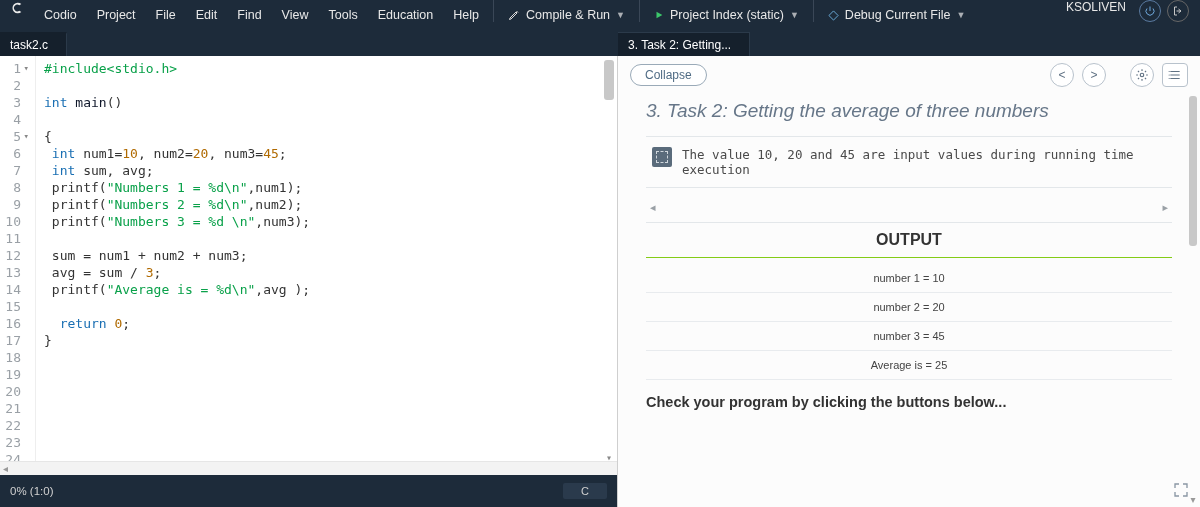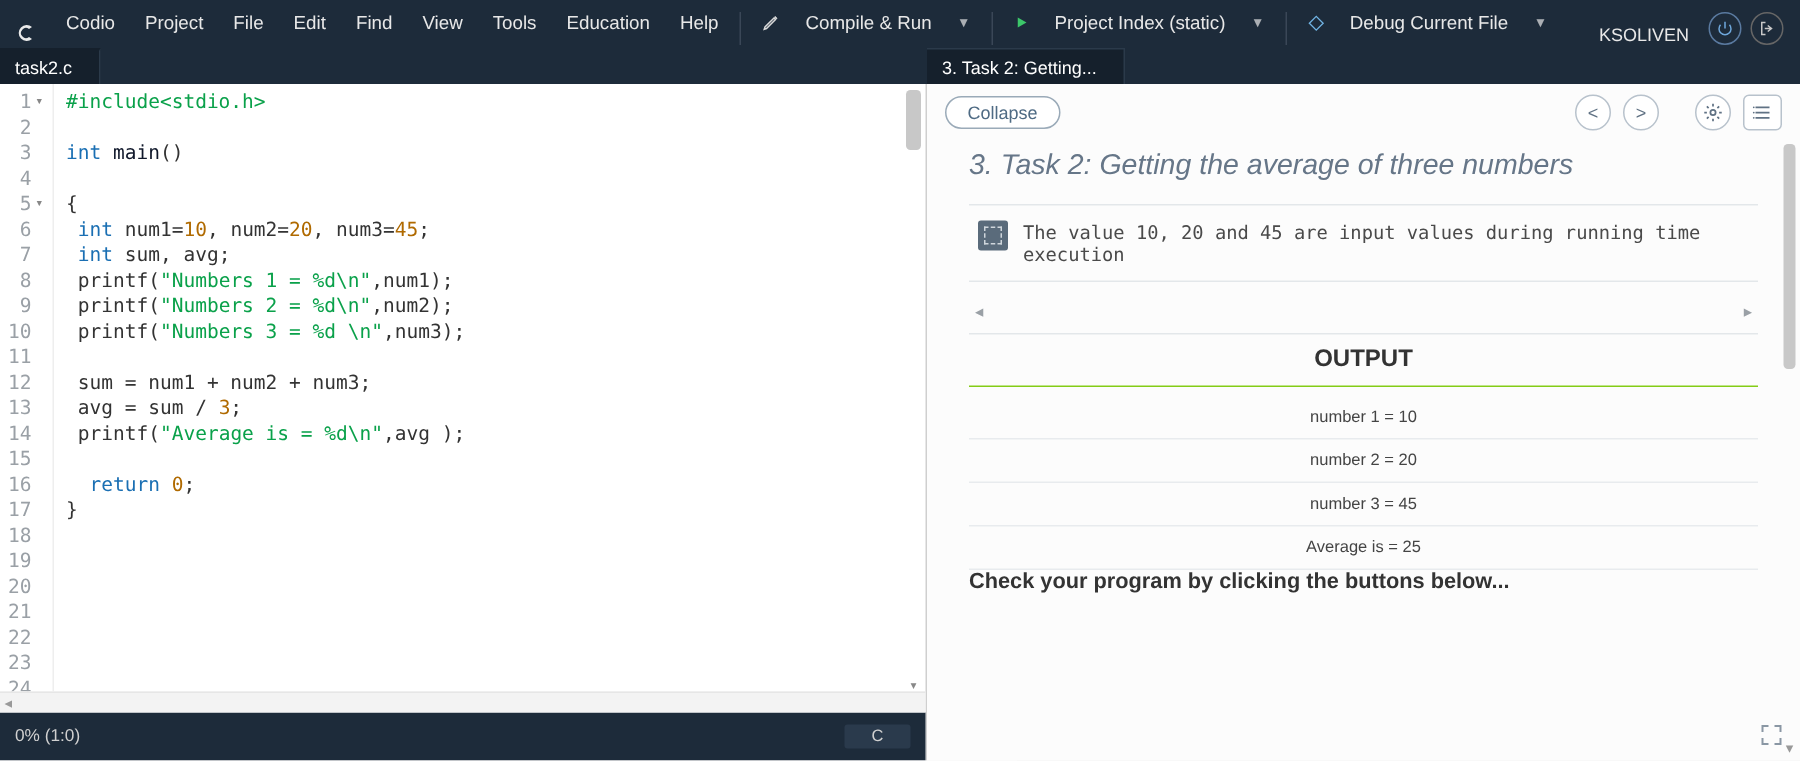--- a/index.html
+++ b/index.html
@@ -1,25 +1,25 @@
 <!DOCTYPE html>
 <html><head>
 <meta charset="utf-8">
 <style>
   * { box-sizing: border-box; margin: 0; padding: 0; }
   html, body { width: 1200px; height: 507px; overflow: hidden; font-family: Arial, Helvetica, sans-serif; }
   .root { width: 1200px; height: 507px; display: flex; flex-direction: column; background: #f5f5f5; }
 
   
-  .menubar { height: 30px; background: #1d2b3a; color: #e8e8e8; display: flex; align-items: flex-end; padding: 0 8px; font-size: 12.5px; }
+  .menubar { height: 30px; background: #1d2b3a; color: #e8e8e8; display: flex; align-items: flex-start; padding: 0 8px; font-size: 12.5px; }
   .menubar .logo { width:16px; height:16px; margin-right:10px; display:flex; align-items:center; justify-content:center;}
   .menubar .logo svg { width:16px; height:16px; }
   .menubar .menu-item { padding: 0 10px; height:100%; display:flex; align-items:center; cursor:pointer; }
   .menubar .separator { width:1px; height:22px; background:#3a4757; margin:0 4px;}
-  .menubar .action-btn { padding:0 10px; height:100%; display:flex; align-items:center; cursor:pointer; gap:17px; }
+  .menubar .action-btn { padding:0 10px; height:100%; display:flex; align-items:center; cursor:pointer; gap:6px; }
   .menubar .action-btn .caret { font-size:9px; opacity:.7;}
   .menubar .spacer { flex:1; }
   .menubar .user { padding:0 10px; font-size:12px;}
   .menubar .circle-btn { width:22px; height:22px; border:1.5px solid #5a7aa0; border-radius:50%; display:flex; align-items:center; justify-content:center; margin:0 3px; cursor:pointer; color:#6fa8dc;}
   .menubar .circle-btn.exit { color:#c0c0c0; border-color:#666;}
   .pencil-icon, .play-icon, .diamond-icon { display:inline-flex; align-items:center; }
 
   
   .tabstrip { height: 26px; background: #1d2b3a; display:flex; align-items:flex-end; }
   .tabstrip-left { width: 618px; display:flex; align-items:flex-end; height:100%; }
@@ -69,21 +69,21 @@
   .list-box svg { width:14px; height:14px;}
   .guide-content { flex:1; overflow:auto; padding:0 28px 10px 28px; position:relative;}
   .guide-title { font-size:19px; font-style:italic; color:#667688; font-weight:400; margin:6px 0 14px 0;}
   .note-row { display:flex; gap:10px; align-items:flex-start; border-top:1px solid #e3e7ea; border-bottom:1px solid #e3e7ea; padding:10px 6px; margin-bottom:10px;}
   .note-icon { width:20px; height:20px; background:#5a6b7b; border-radius:2px; position:relative; flex-shrink:0;}
   .note-icon::after { content:""; position:absolute; inset:4px; border:1px dashed #cfd6dc;}
   .note-text { font-family:"Consolas","Menlo",monospace; font-size:12.5px; color:#4a4a4a;}
   .mini-scroll { height:18px; display:flex; align-items:center; justify-content:space-between; padding:0 4px; color:#9aa0a6; font-size:11px;}
   .output-h { text-align:center; font-weight:700; font-size:16px; color:#333; margin:6px 0 6px 0; border-top:1px solid #e3e7ea; border-bottom:1px solid #84cc16; padding:8px 0;}
   .output-line { text-align:center; font-size:11px; color:#444; padding:8px 0; border-bottom:1px solid #e8ebee;}
-  .check-text { font-weight:700; font-size:14.5px; color:#333; margin-top:0;}
+  .check-text { font-weight:700; font-size:14.5px; color:#333; margin-top:14px;}
   .expand-btn { position:absolute; right:8px; bottom:6px; width:22px; height:22px; display:flex; align-items:center; justify-content:center; color:#8a97a4; cursor:pointer;}
   .guide-vscroll { position:absolute; right:2px; top:40px; bottom:4px; width:12px;}
   .guide-vscroll .thumb { position:absolute; top:0; width:8px; height:150px; background:#c8c8c8; border-radius:3px; right:1px;}
   .guide-vscroll .arrow { position:absolute; right:0; width:10px; font-size:10px; color:#999; text-align:center;}
   .guide-vscroll .arrow.up { top:-2px;}
   .guide-vscroll .arrow.down { bottom:-2px;}
 </style>
 </head>
 <body>
 

